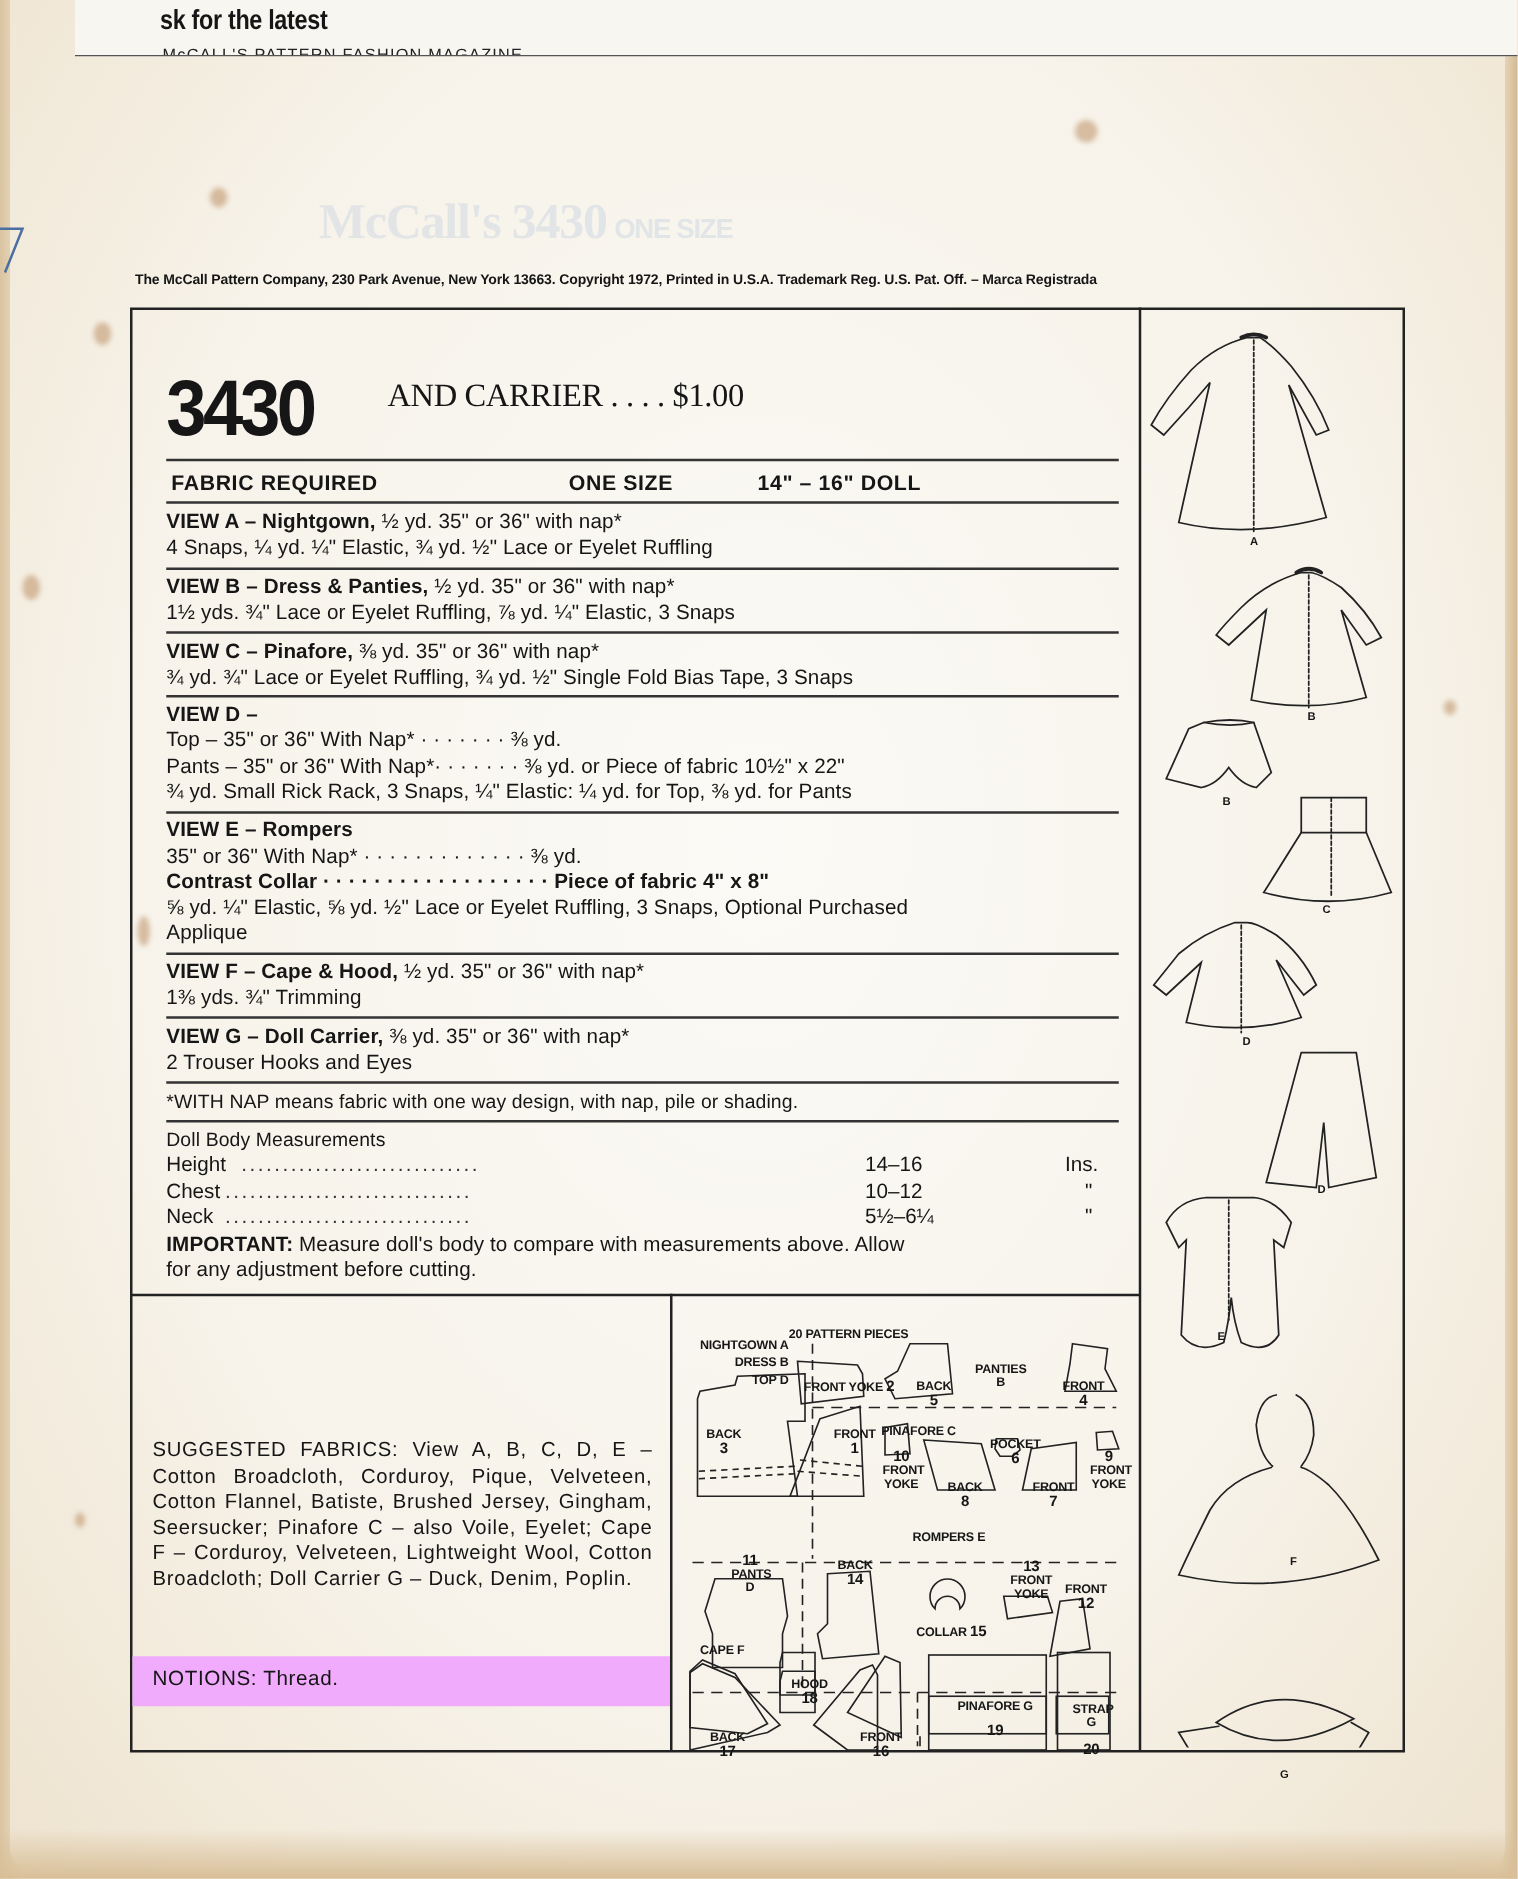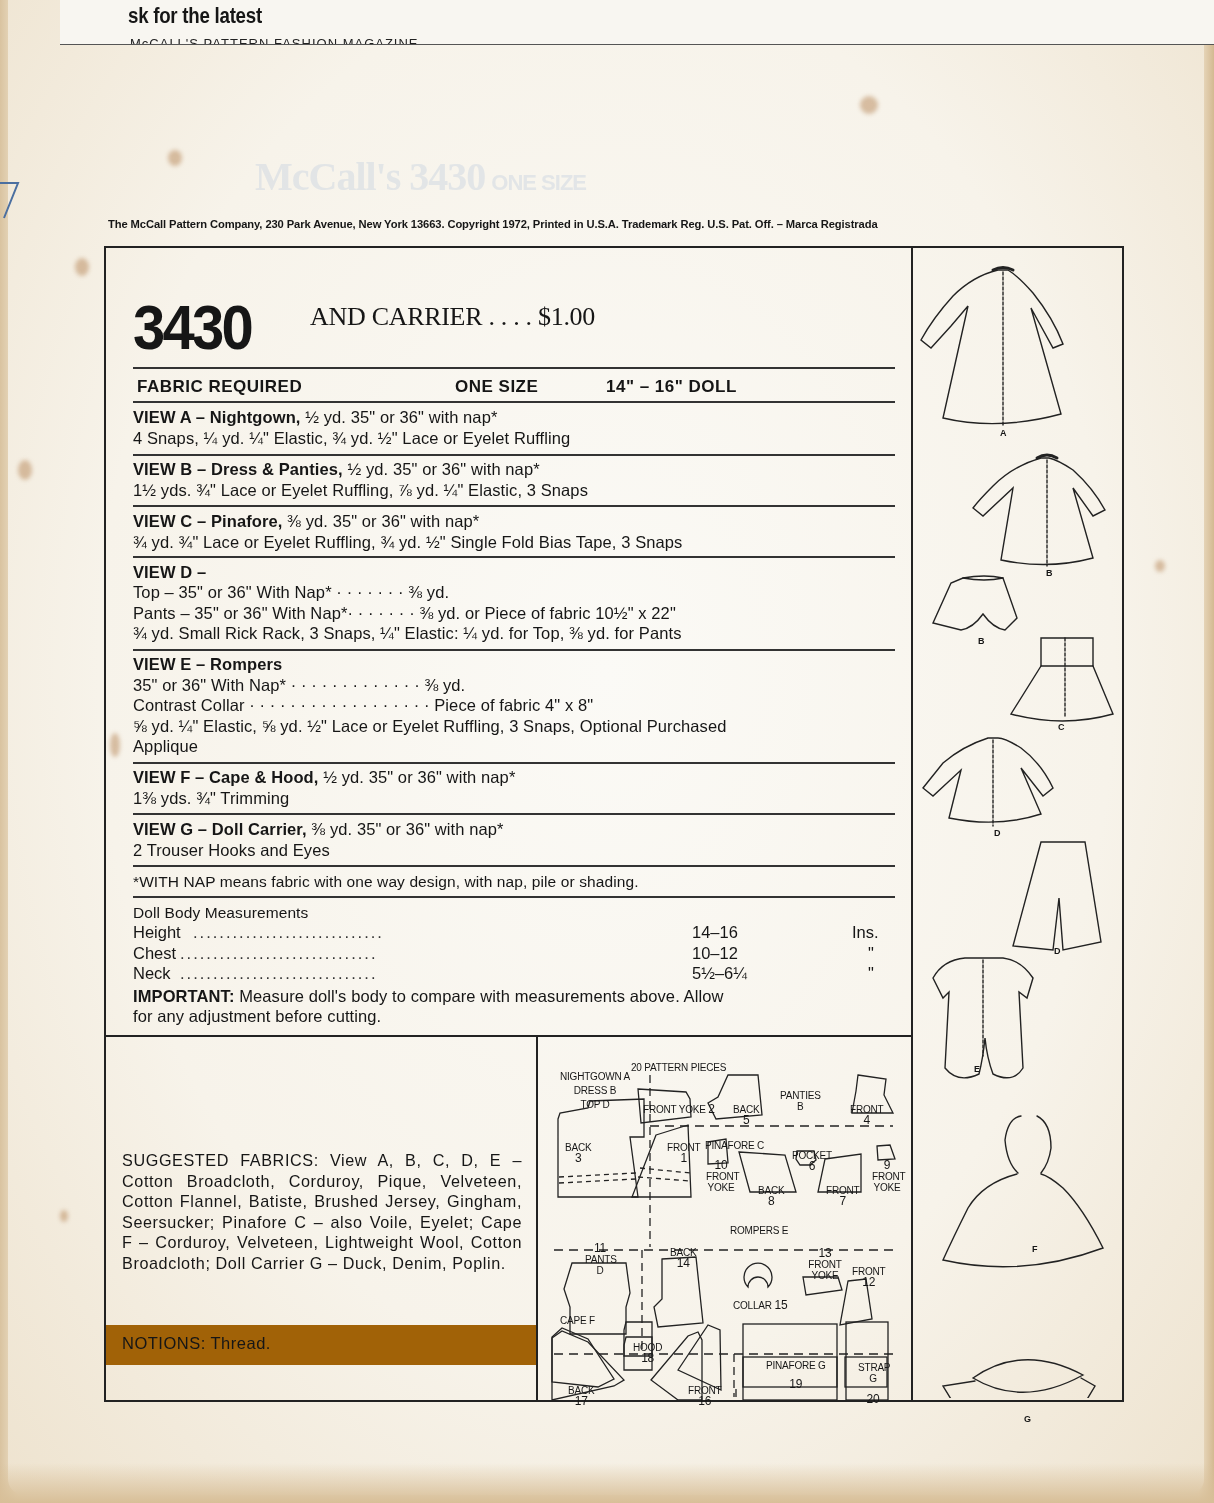--- a/index.html
+++ b/index.html
@@ -37,23 +37,23 @@
   .hd-title{position:absolute;left:310px;top:302px;font-family:"Liberation Serif",serif;font-size:26px;line-height:29px;
     letter-spacing:-0.3px;}
   .rule{position:absolute;left:133px;width:762px;height:2px;background:#333;}
   .txt{position:absolute;left:133px;font-size:16.5px;line-height:20.5px;white-space:nowrap;letter-spacing:.1px;}
   .txt b{font-weight:bold;}
   .fr-label{position:absolute;top:377px;font-size:17px;font-weight:bold;letter-spacing:.5px;}
   .dots{letter-spacing:2px;}
   .meas{position:absolute;font-size:16.5px;white-space:nowrap;}
   .suggest{position:absolute;left:122px;top:1150px;width:400px;font-size:16.2px;line-height:20.5px;
     text-align:justify;letter-spacing:.6px;}
-  .notions{position:absolute;left:106px;top:1325px;width:430px;height:40px;background:#a16207;}
+  .notions{position:absolute;left:106px;top:1325px;width:430px;height:40px;background:#f0abfc;}
   .notions span{position:absolute;left:16px;top:9px;font-size:16.5px;letter-spacing:.5px;}
-  .pp{position:absolute;font-weight:normal;font-size:10px;letter-spacing:-0.2px;line-height:11px;text-align:center;white-space:nowrap;}
+  .pp{position:absolute;font-weight:bold;font-size:10px;letter-spacing:-0.2px;line-height:11px;text-align:center;white-space:nowrap;}
   .pp .n{font-size:12px;display:block;}
   .sketch{position:absolute;}
   .vlbl{position:absolute;font-size:9px;font-weight:bold;}
 </style>
 </head>
 <body>
 
 <div class="edge-l"></div>
 <div class="edge-r"></div>
 <div class="paper"></div>
@@ -107,21 +107,21 @@
 <div class="rule" style="top:556px"></div>
 
 <div class="txt" style="top:562px"><b>VIEW D –</b></div>
 <div class="txt" style="top:582px">Top – 35" or 36" With Nap* · · · · · · ·  ⅜ yd.</div>
 <div class="txt" style="top:603px">Pants – 35" or 36" With Nap*· · · · · · ·  ⅜ yd. or Piece of fabric 10½" x 22"</div>
 <div class="txt" style="top:623px">¾ yd. Small Rick Rack, 3 Snaps, ¼" Elastic: ¼ yd. for Top, ⅜ yd. for Pants</div>
 <div class="rule" style="top:649px"></div>
 
 <div class="txt" style="top:654px"><b>VIEW E – Rompers</b></div>
 <div class="txt" style="top:675px">35" or 36" With Nap* · · · · · · · · · · · · ·  ⅜ yd.</div>
-<div class="txt" style="top:695px;font-weight:normal">Contrast Collar · · · · · · · · · · · · · · · · · ·  Piece of fabric 4" x 8"</div>
+<div class="txt" style="top:695px;font-weight:bold">Contrast Collar · · · · · · · · · · · · · · · · · ·  Piece of fabric 4" x 8"</div>
 <div class="txt" style="top:716px">⅝ yd. ¼" Elastic, ⅝ yd. ½" Lace or Eyelet Ruffling, 3 Snaps, Optional Purchased</div>
 <div class="txt" style="top:736px">Applique</div>
 <div class="rule" style="top:762px"></div>
 
 <div class="txt" style="top:767px"><b>VIEW F – Cape &amp; Hood,</b><span> ½ yd. 35" or 36" with nap*</span></div>
 <div class="txt" style="top:788px">1⅜ yds. ¾" Trimming</div>
 <div class="rule" style="top:813px"></div>
 
 <div class="txt" style="top:819px"><b>VIEW G – Doll Carrier,</b><span> ⅜ yd. 35" or 36" with nap*</span></div>
 <div class="txt" style="top:840px">2 Trouser Hooks and Eyes</div>
@@ -194,21 +194,21 @@
     <path d="M88 300 L114 300 L114 333 L86 333 L86 308 Z" transform="translate(0,0)"></path>
     <path d="M140 345 L170 300 L182 305 L183 365 Z" transform="translate(0,-12)"></path>
 
     <rect x="205" y="320" width="94" height="30"></rect>
 
     <rect x="307" y="320" width="42" height="30"></rect>
   </g>
 </svg>
 
 <div class="pp" style="left:631px;top:1062px">20 PATTERN PIECES</div>
-<div class="pp" style="left:560px;top:1070px;text-align:center;line-height:14px">
+<div class="pp" style="left:560px;top:1070px;text-align:right;line-height:14px">
   <div>NIGHTGOWN A</div>
   <div>DRESS B</div>
   <div>TOP D</div>
 </div>
 <div class="pp" style="left:780px;top:1090px">
   <div>PANTIES</div>
   <div>B</div>
 </div>
 <div class="pp" style="left:705px;top:1140px">PINAFORE C</div>
 <div class="pp" style="left:730px;top:1225px">ROMPERS E</div>

